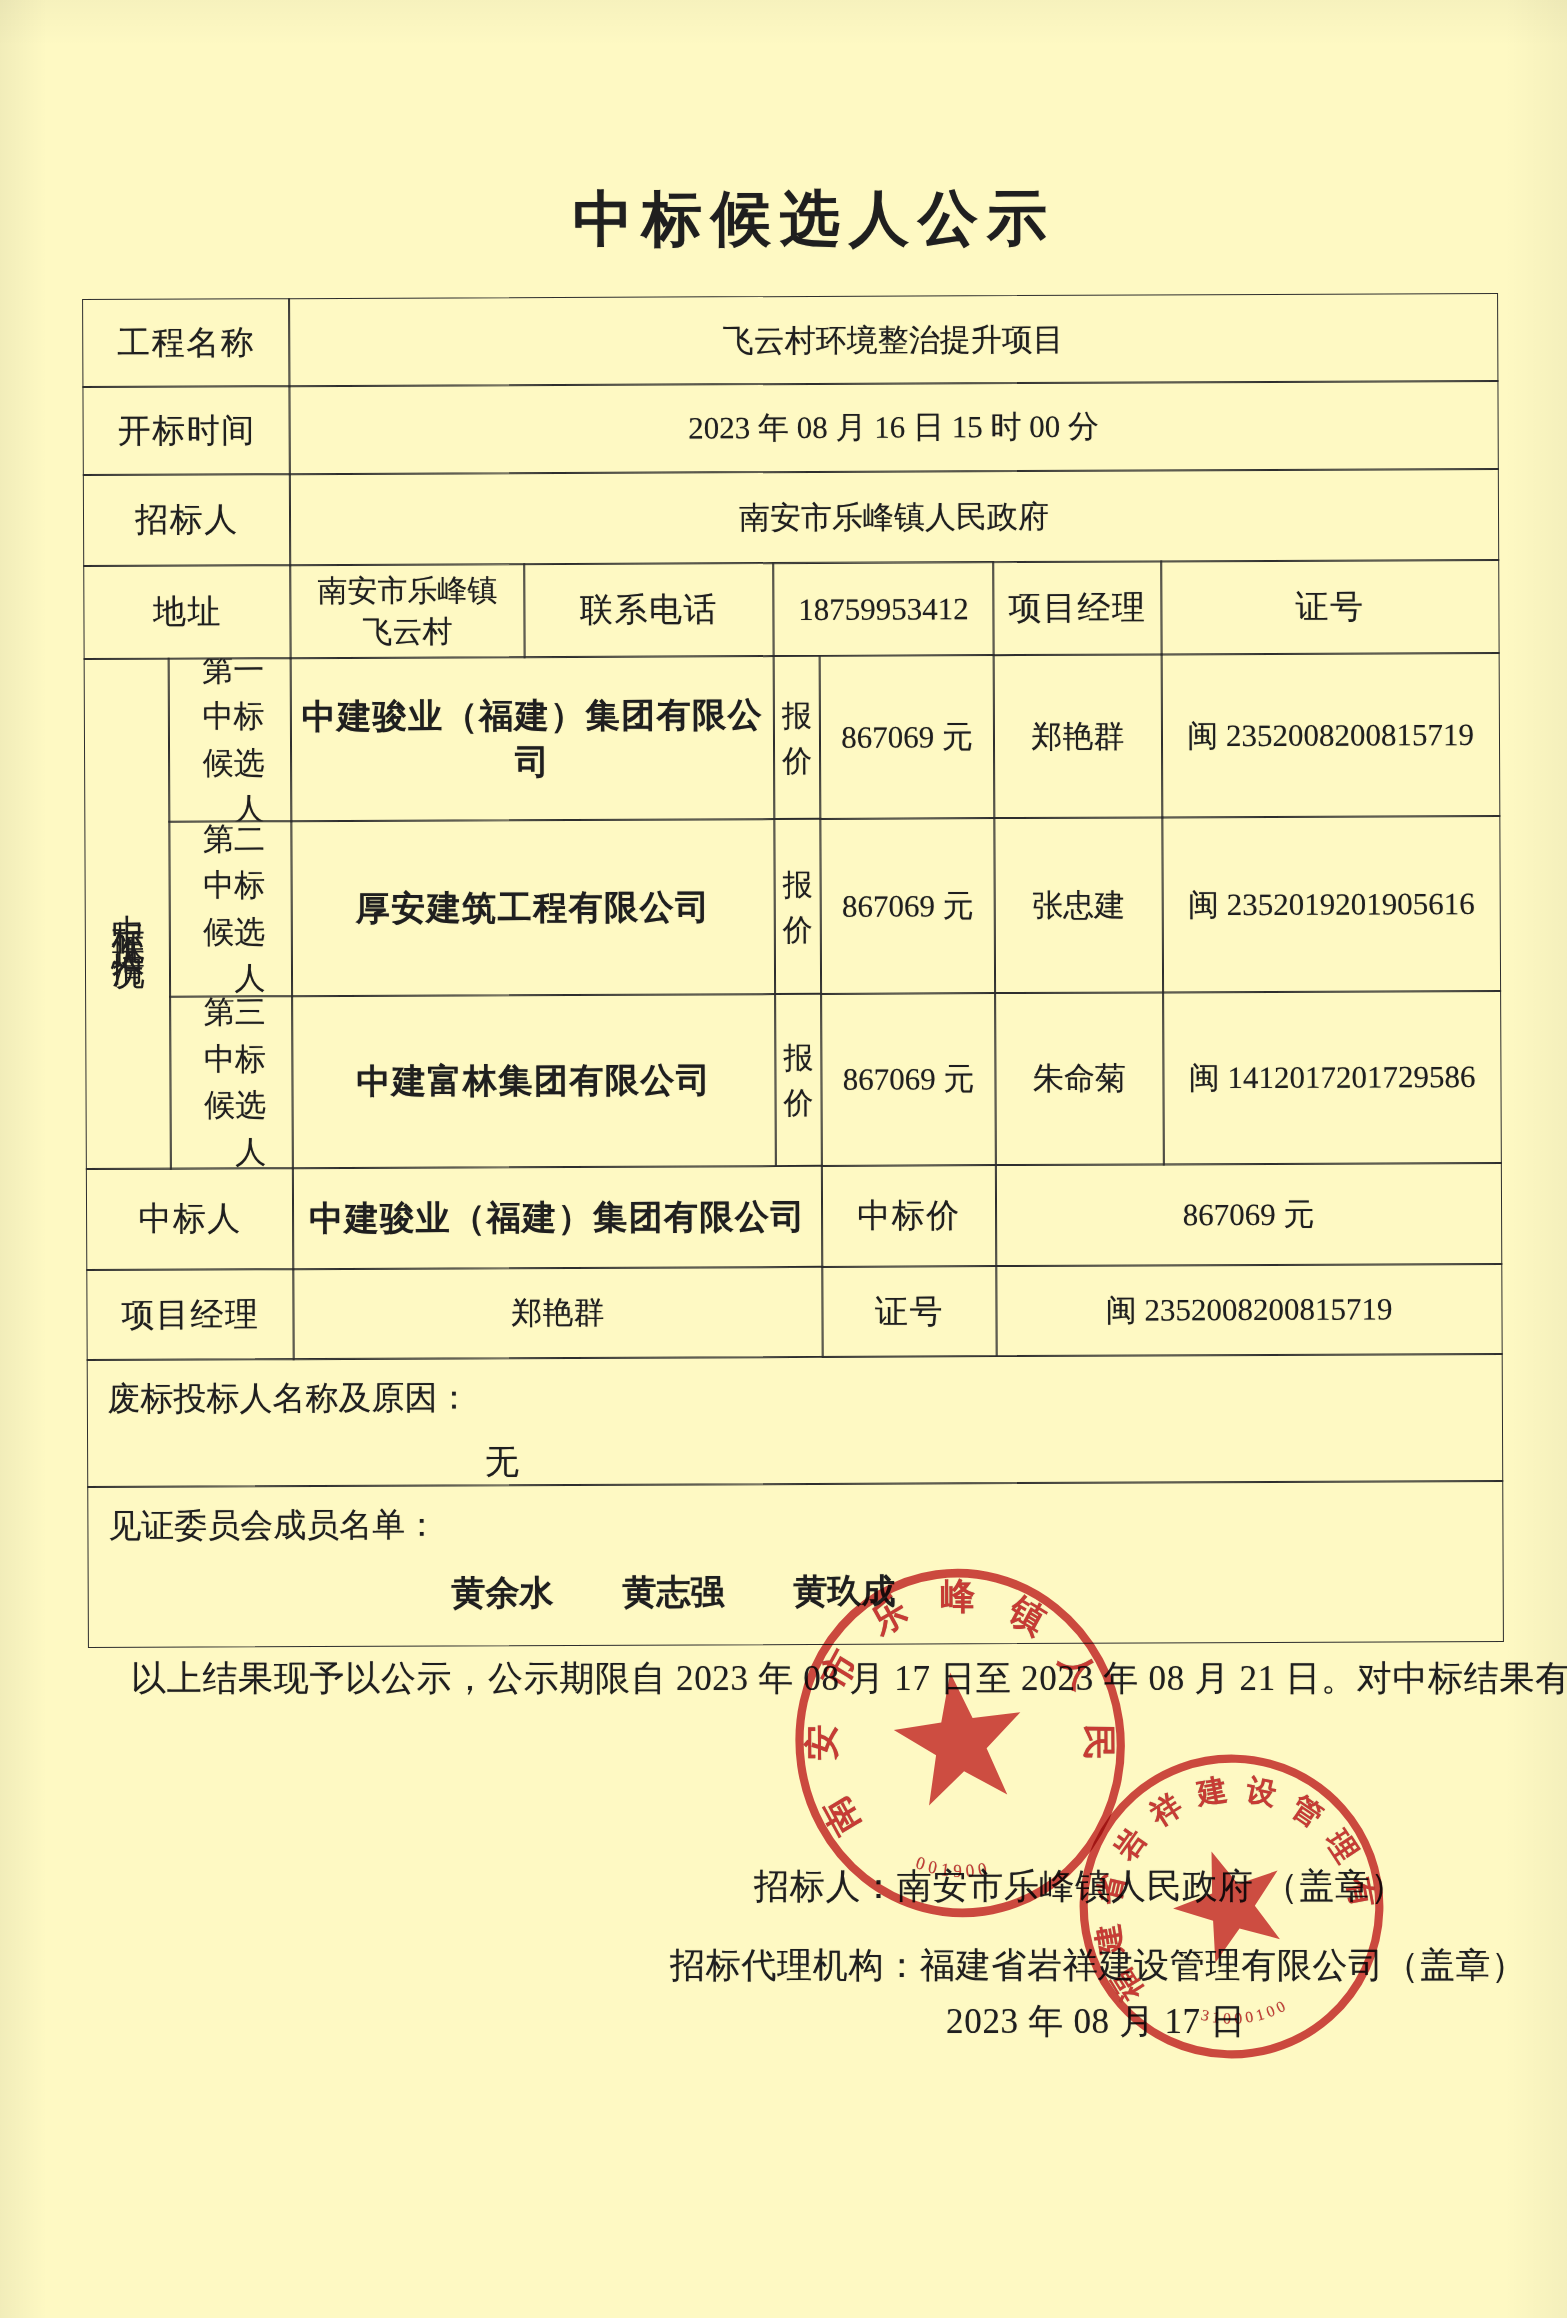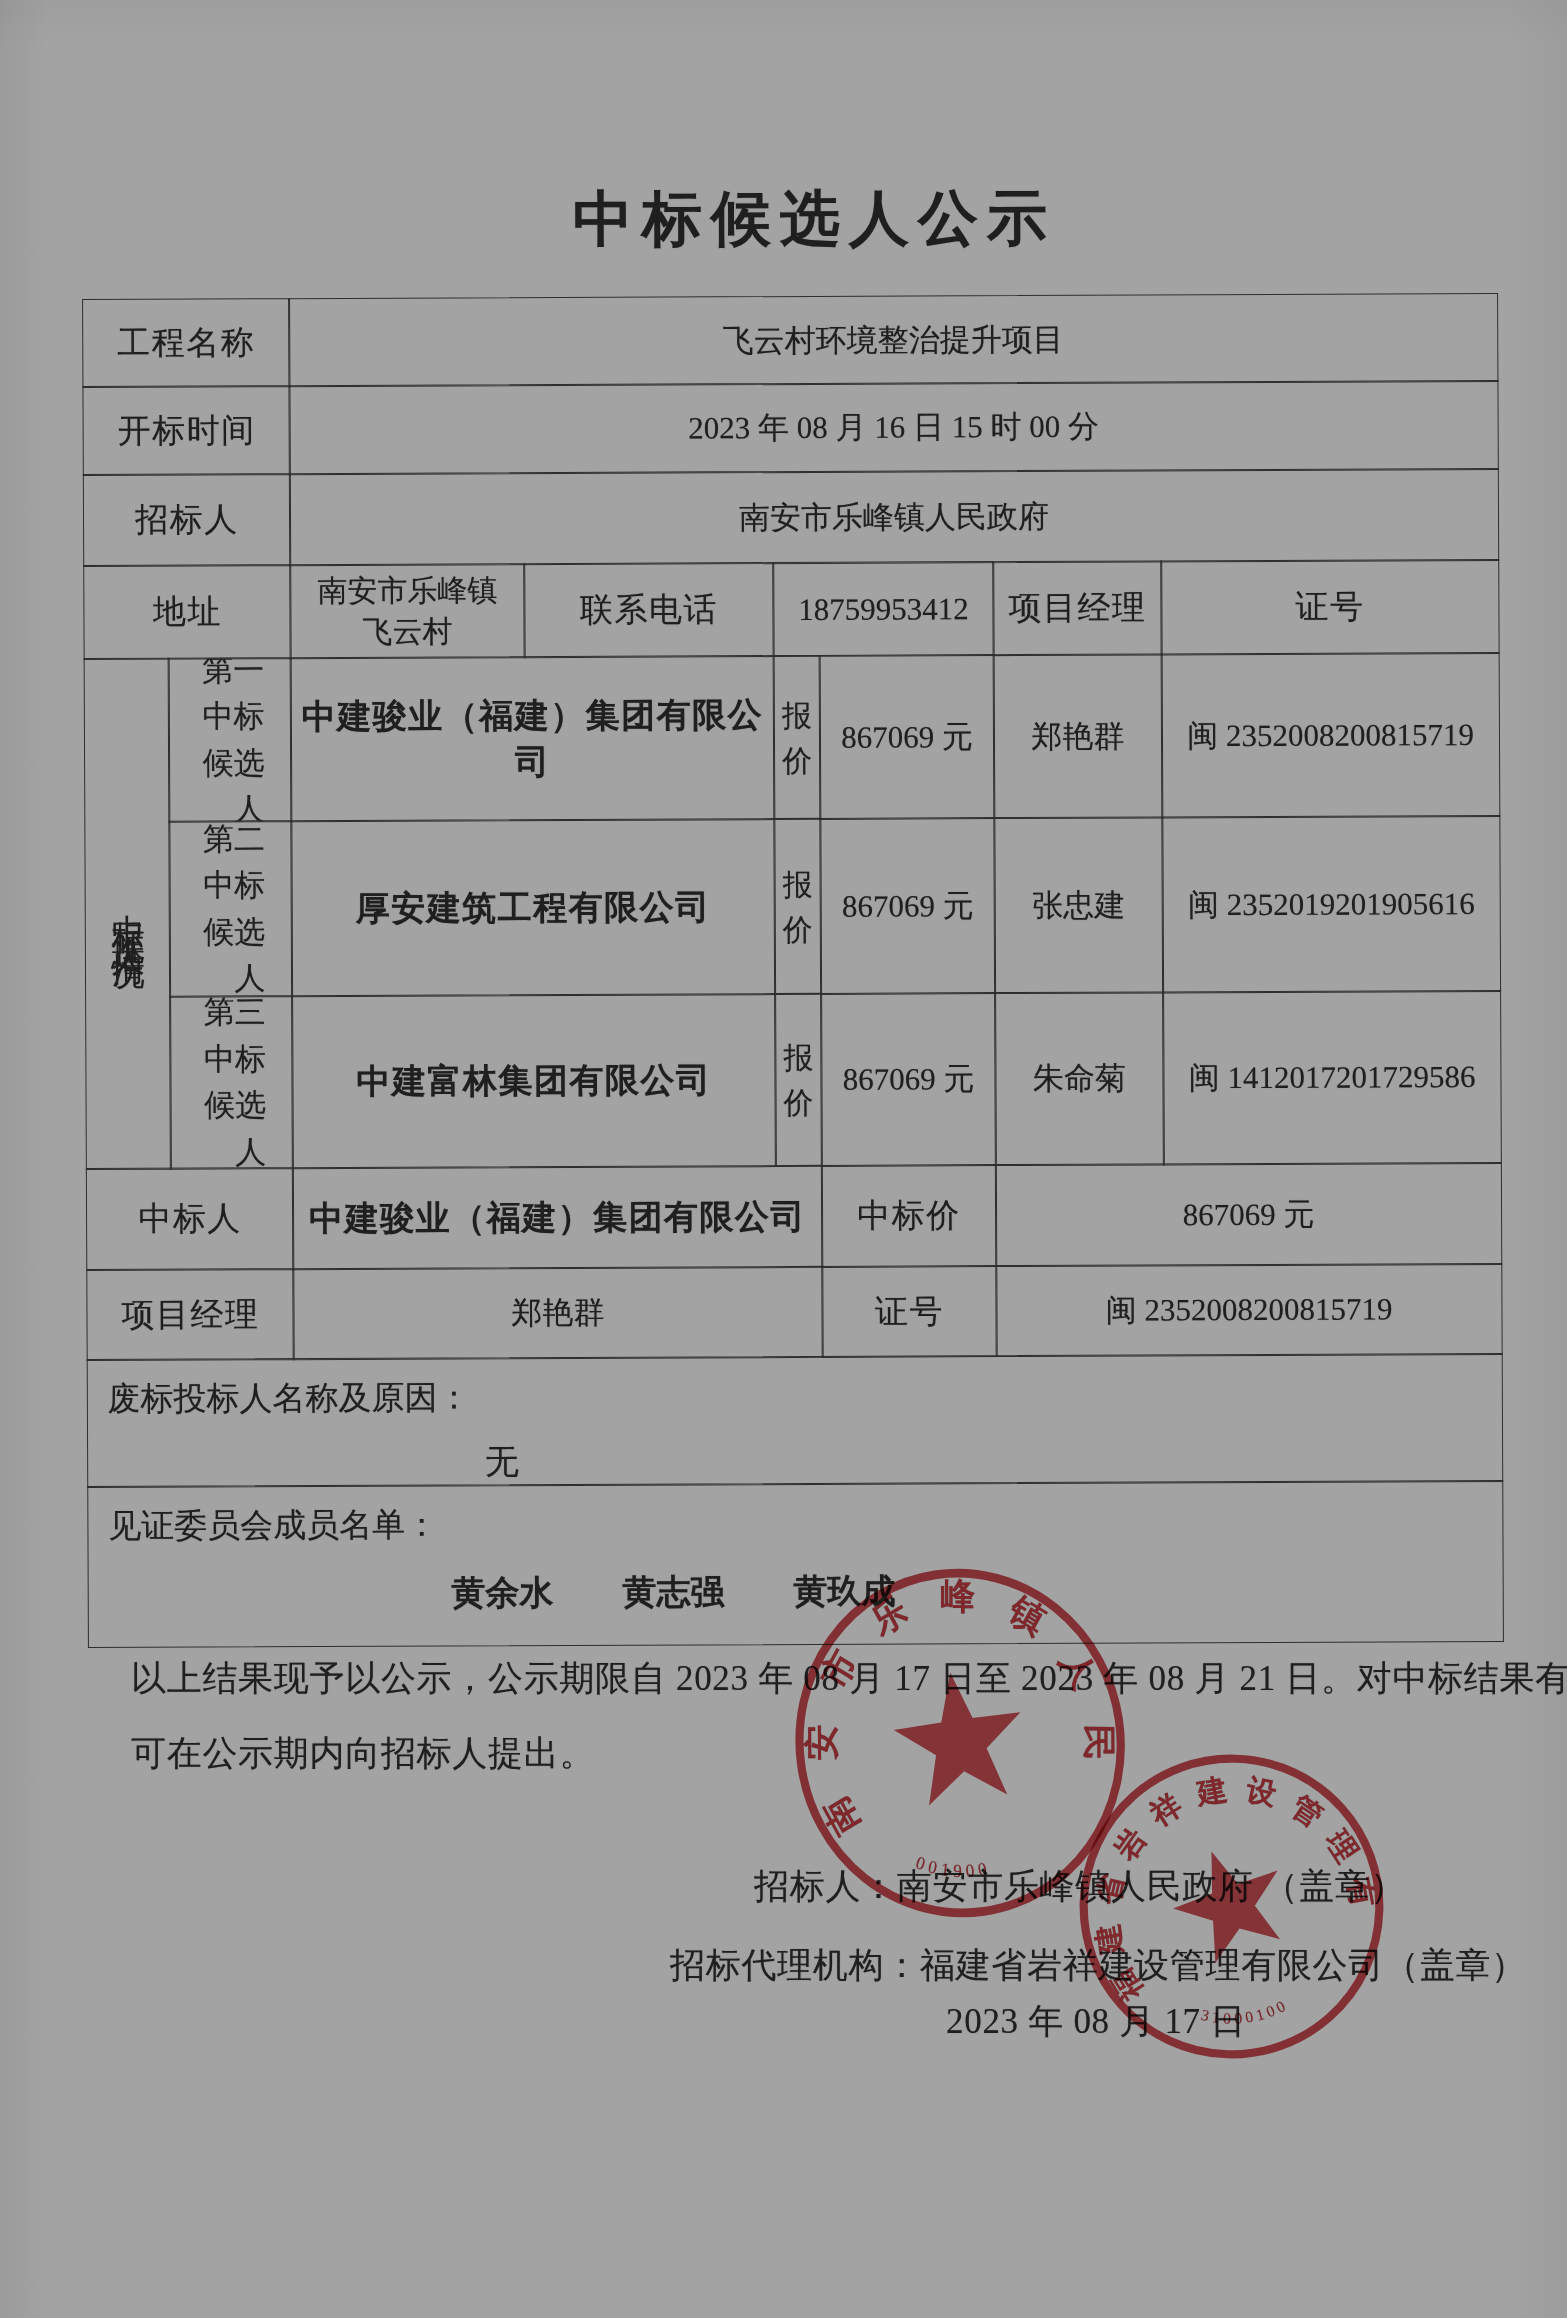--- a/index.html
+++ b/index.html
@@ -1,18 +1,18 @@
 <!DOCTYPE html>
 <html style="font-size:12px"><head>
 <meta charset="utf-8">
 <style>
   html,body{margin:0;padding:0;background:#e8e8e6;}
   .page{
     position:relative; width:1567px; height:2319px; margin:0 auto;
-    background:#a3a3a3;
+    background:#fef9c3;
     font-family:"Liberation Serif","DejaVu Serif",serif;
     color:#1f1f1f; overflow:hidden;
     text-shadow:0 0 0.9px rgba(30,30,30,.45);
   }
   .scan-shade{
     position:absolute; inset:0; pointer-events:none;
     background:
       linear-gradient(90deg, rgba(0,0,0,.05) 0, rgba(0,0,0,0) 3%),
       linear-gradient(90deg, rgba(0,0,0,0) 96%, rgba(0,0,0,.04) 100%),
       linear-gradient(180deg, rgba(0,0,0,.03) 0, rgba(0,0,0,0) 2%);
@@ -128,21 +128,20 @@
       <span>见证委员会成员名单：</span>
       <span class="witness-row">
         <span>黄余水</span>
         <span>黄志强</span>
         <span>黄玖成</span>
       </span>
     </div>
   </div>
 
   <div class="footer-text" style="left:131px; top:1655px;">以上结果现予以公示，公示期限自 2023 年 08 月 17 日至 2023 年 08 月 21 日。对中标结果有异议者，</div>
-  <div class="footer-text" style="left:131px; top:1730px;">可在公示期内向招标人提出。</div>
   <div class="footer-text" style="left:754px; top:1863px;">招标人：南安市乐峰镇人民政府 （盖章）</div>
   <div class="footer-text" style="left:670px; top:1942px;">招标代理机构：福建省岩祥建设管理有限公司（盖章）</div>
   <div class="footer-text" style="left:946px; top:1998px;">2023 年 08 月 17 日</div>
 
   <svg class="seal" style="left:787px; top:1560px;" width="347" height="366" viewBox="-232 -245 465 490" xmlns="http://www.w3.org/2000/svg" xmlns:xlink="http://www.w3.org/1999/xlink">
     <g transform="rotate(-8) scale(1,1.06)" fill="#c2262e" stroke="none">
       <ellipse cx="0" cy="0" rx="215" ry="215" fill="none" stroke="#c2262e" stroke-width="11" opacity=".92"></ellipse>
       <path id="s1arc" d="M -147 85 A 170 170 0 1 1 147 85" fill="none"></path>
       <path id="s1bot" d="M -100 137 A 170 170 0 0 0 100 137" fill="none"></path>
       <text font-size="46" font-weight="700" letter-spacing="4" fill="#c2262e">

